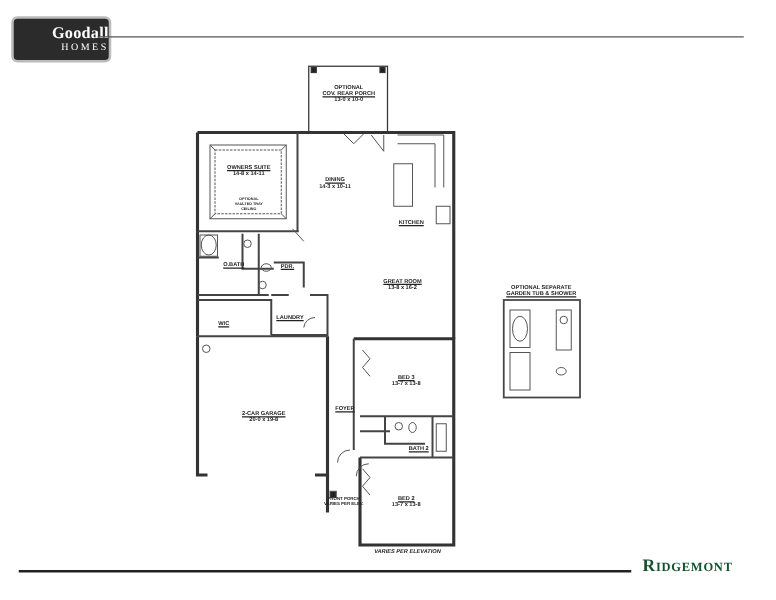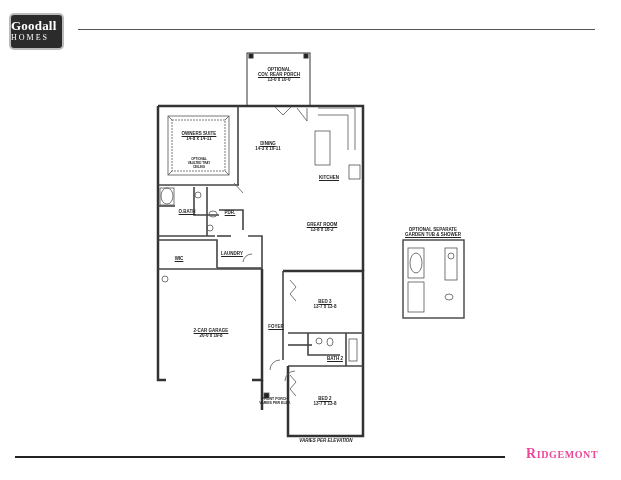--- a/index.html
+++ b/index.html
@@ -1,23 +1,23 @@
 <!DOCTYPE html>
 <html><head>
 <meta charset="utf-8">
 <style>
   html, body { margin:0; padding:0; background:#ffffff; }
   body { width:621px; height:480px; position:relative; overflow:hidden; font-family:"Liberation Sans", sans-serif; }
   .abs { position:absolute; }
-  .logo { left:9px; top:13px; width:55px; height:37px; background:#2b2b2b; border-radius:5px; border:2px solid #bbb; box-sizing:border-box; color:#fff; text-align:left; }
+  .logo { left:9px; top:13px; width:80px; height:37px; background:#2b2b2b; border-radius:5px; border:2px solid #bbb; box-sizing:border-box; color:#fff; text-align:right; }
   .logo-main { font-family:"Liberation Serif", serif; font-size:13px; font-weight:bold; line-height:15px; margin-top:3px; letter-spacing:0.2px; }
   .logo-sub { font-family:Liberation Serif, serif; font-size:8px; letter-spacing:2px; line-height:10px; }
   .rule { background:#555; height:1px; }
   .rule-bottom { background:#222; height:2px; }
-  .title { font-family:"Liberation Serif", serif; font-weight:bold; font-size:14px; font-variant:small-caps; letter-spacing:0.6px; color:#ec4899;margin-left:12px; }
+  .title { font-family:"Liberation Serif", serif; font-weight:bold; font-size:14px; font-variant:small-caps; letter-spacing:0.6px; color:#14532d; }
   .lbl { position:absolute; font-size:4.5px; line-height:5px; text-align:center; font-weight:bold; color:#222; white-space:nowrap; transform:translateX(-50%); }
   .note { position:absolute; font-size:4.5px; line-height:5px; font-weight:bold; color:#222; white-space:nowrap; font-style:italic; transform:translateX(-50%); }
   svg { position:absolute; left:0; top:0; }
 </style>
 </head>
 <body>
 
 <div class="abs logo">
   <div class="logo-main">Goodall</div>
   <div class="logo-sub">HOMES</div>

